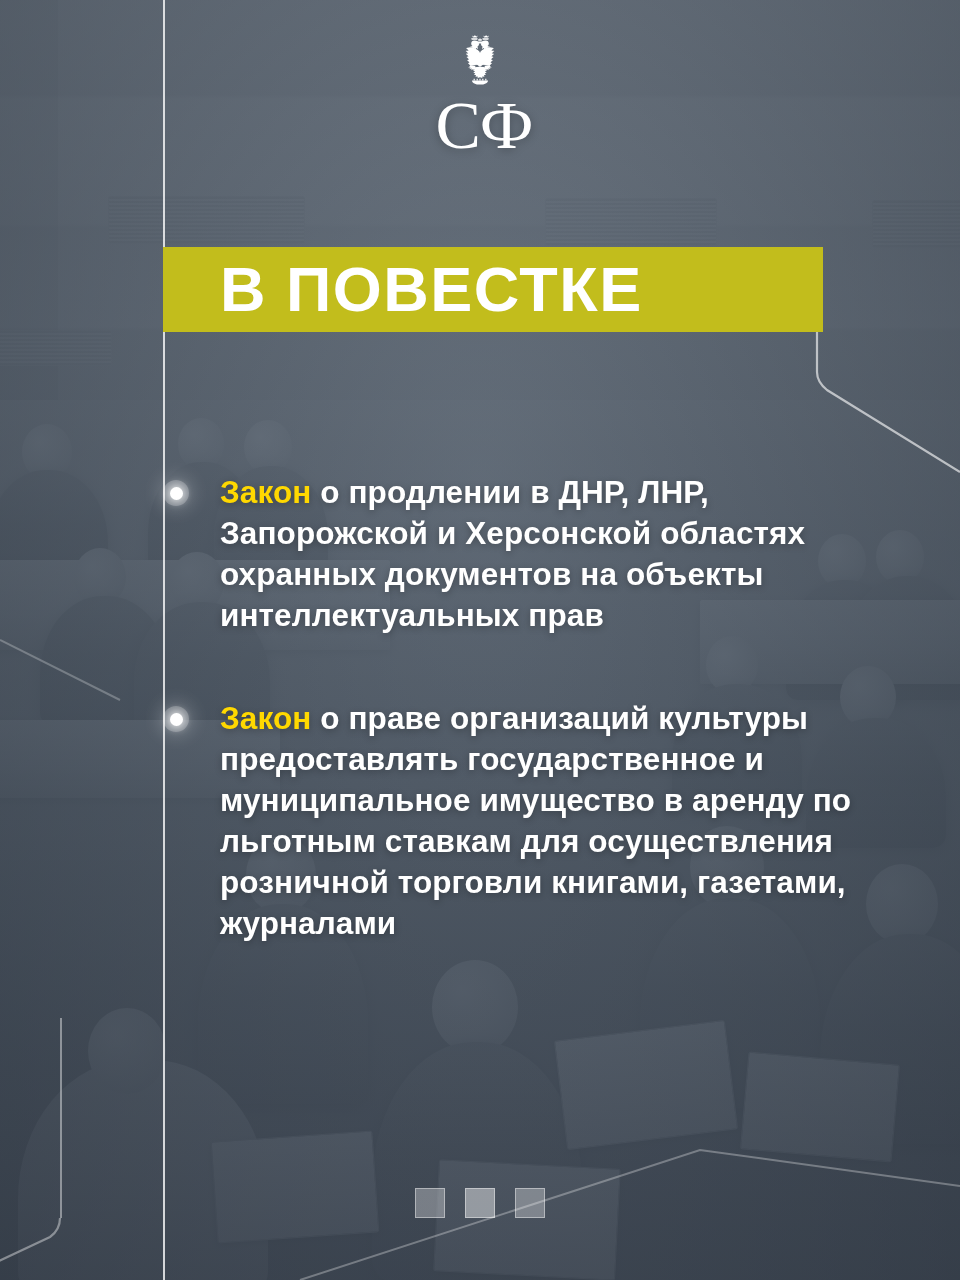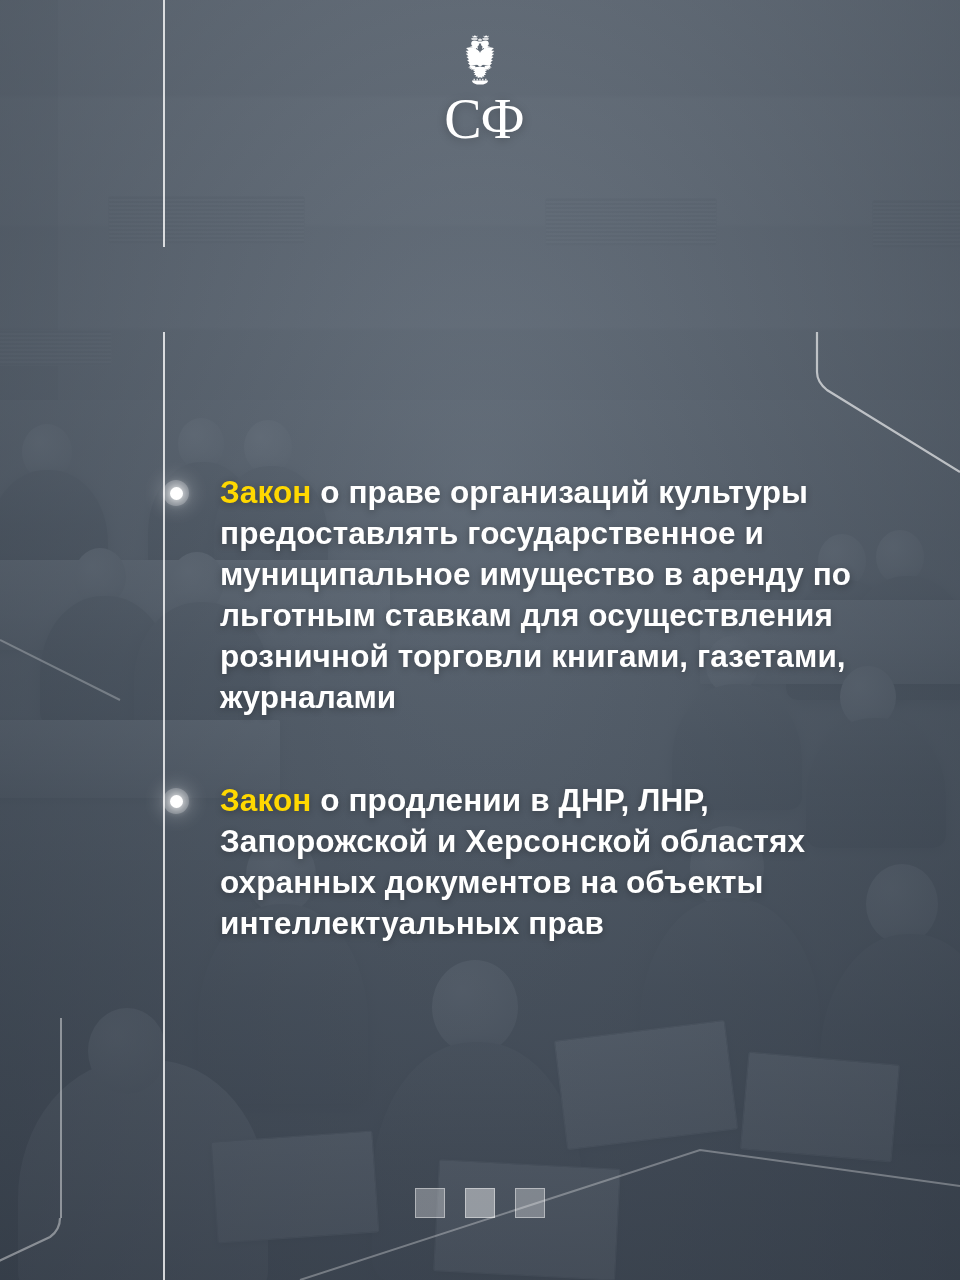--- a/index.html
+++ b/index.html
@@ -121,21 +121,21 @@
   
   .logo {
     position: absolute;
     top: 34px; left: 0; right: 0;
     text-align: center;
     color: #ffffff;
   }
   .logo .emblem { display:block; margin: 0 auto 2px; }
   .logo .mark {
     font-family: "Liberation Serif", "DejaVu Serif", serif;
-    font-size: 56px;
+    font-size: 68px;
     line-height: .92;
     letter-spacing: -1px;
     color: #ffffff;
     text-shadow: 0 2px 10px rgba(0,0,0,.25);
     margin-left: 8px;
   }
 
   
   .banner {
     position: absolute;
@@ -336,33 +336,36 @@
 
         <path d="M21.5 31.4c-1.9.7-3.2 2-3.2 2l2.3.2-1.2 1.5 2.3-.6-.4 1.7 2-1.2.4 1.8 1.3-1.7.4-3.3-3.9-.4zM38.5 31.4c1.9.7 3.2 2 3.2 2l-2.3.2 1.2 1.5-2.3-.6.4 1.7-2-1.2-.4 1.8-1.3-1.7-.4-3.3 3.9-.4z"></path>
 
         <path d="M22 46.4h16c0 2.6-3.6 4.2-8 4.2s-8-1.6-8-4.2z"></path>
         <path d="M23.6 46.4h1.2v-1.6h-1.2zM26.6 46.4h1.2v-1.6h-1.2zM29.4 46.4h1.2v-1.6h-1.2zM32.2 46.4h1.2v-1.6h-1.2zM35.2 46.4h1.2v-1.6h-1.2z"></path>
       </g>
     </svg>
     <div class="mark">СФ</div>
   </div>
 
+  <div class="banner">
+    <div class="banner-text">В ПОВЕСТКЕ</div>
+  </div>
 
   <div class="items">
+
+    <div class="item">
+      <span class="dot"></span>
+      <span class="kw">Закон</span><span> о продлении в ДНР, ЛНР, Запорожской и Херсонской областях охранных документов на объекты интеллектуальных прав</span>
+    </div>
 
     <div class="item">
       <span class="dot"></span>
       <span class="kw">Закон</span><span> о праве организаций культуры предоставлять государственное и муниципальное имущество в аренду по льготным ставкам для осуществления розничной торговли книгами, газетами, журналами</span>
     </div>
 
-    <div class="item">
-      <span class="dot"></span>
-      <span class="kw">Закон</span><span> о продлении в ДНР, ЛНР, Запорожской и Херсонской областях охранных документов на объекты интеллектуальных прав</span>
-    </div>
-
   </div>
 
   <div class="pager">
     <span class="pg semi"></span>
     <span class="pg active"></span>
     <span class="pg semi"></span>
   </div>
 
 </div>
 

